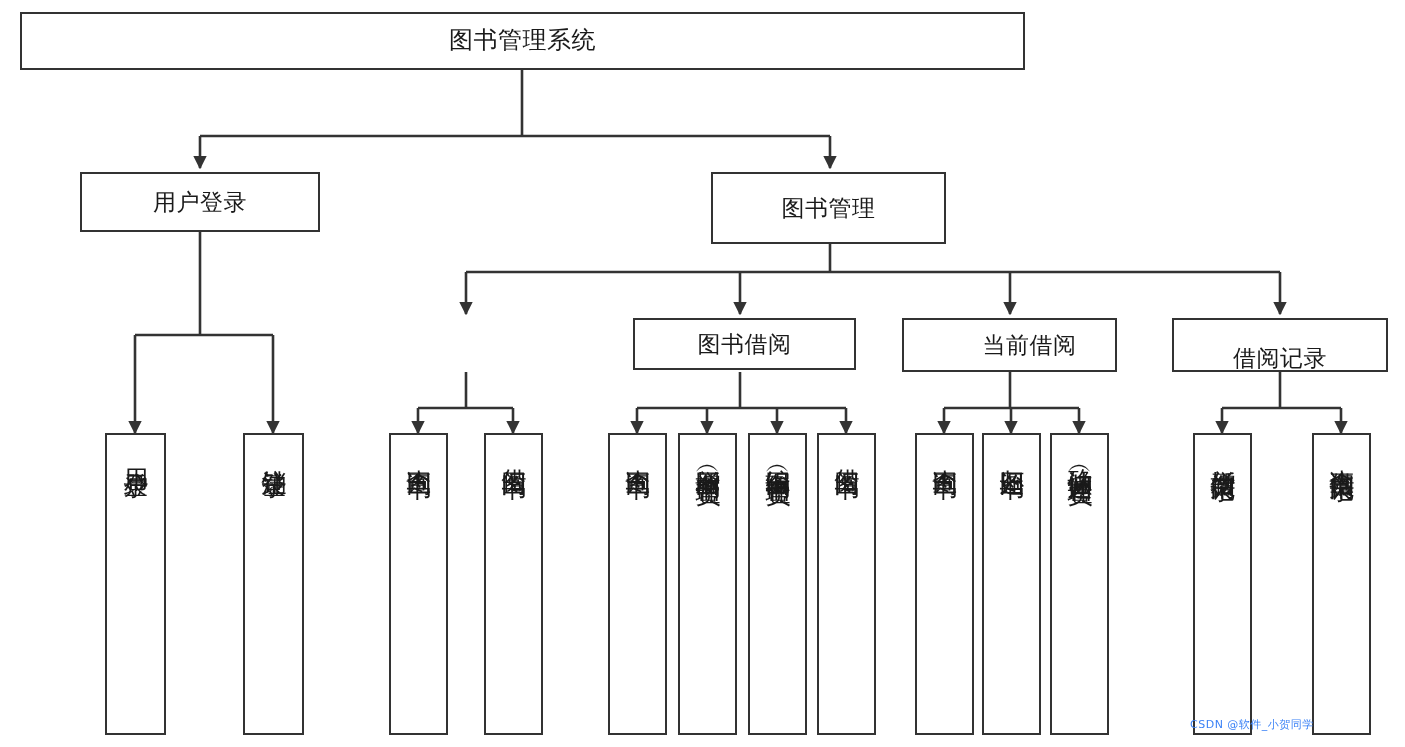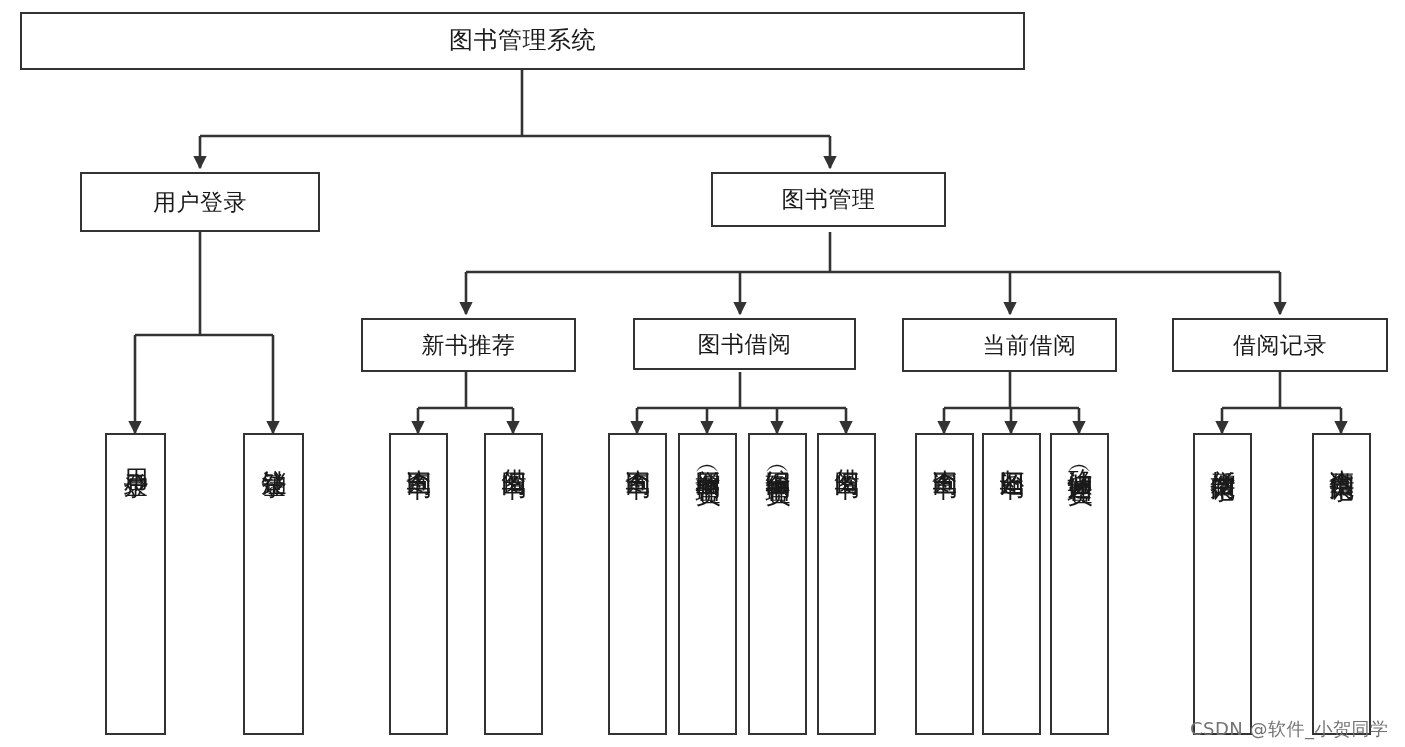--- a/index.html
+++ b/index.html
@@ -54,22 +54,22 @@
     font-size: 25px;
     line-height: 1.12;
     letter-spacing: 2px;
     white-space: nowrap;
   }
   #root-node .label {
     font-size: 24px;
   }
   .watermark {
     position: absolute;
-    font-size: 18px;
-    color: #737373;
+    font-size: 11px;
+    color: #3b82f6;
     letter-spacing: 0.5px;
     white-space: nowrap;
     user-select: none;
   }
 </style>
 </head>
 <body>
 
 <div id="canvas">
 
@@ -123,34 +123,31 @@
     </g>
   </svg>
 
   <div class="node horiz" id="root-node" style="left:20px; top:12px; width:1005px; height:58px;">
     <span class="label">图书管理系统</span>
   </div>
 
   <div class="node horiz" style="left:80px; top:172px; width:240px; height:60px;">
     <span class="label">用户登录</span>
   </div>
-  <div class="node horiz" style="left:711px; top:172px; width:235px; height:55px;">
+  <div class="node horiz" style="left:711px; top:172px; width:235px; height:72px;">
     <span class="label">图书管理</span>
   </div>
 
-  <div class="node horiz" style="left:361px; top:318px; width:215px; height:54px;">
-    <span class="label">新书推荐</span>
-  </div>
   <div class="node horiz" style="left:633px; top:318px; width:223px; height:52px;">
     <span class="label">图书借阅</span>
   </div>
   <div class="node horiz" style="left:902px; top:318px; width:215px; height:54px;padding-left:40px;">
     <span class="label">当前借阅</span>
   </div>
-  <div class="node horiz" style="left:1172px; top:318px; width:216px; height:54px;">
+  <div class="node horiz" style="left:1172px; top:318px; width:216px; height:54px;align-items:flex-end;">
     <span class="label">借阅记录</span>
   </div>
 
   <div class="node vert" style="left:105px; top:433px; width:61px; height:302px;">
     <span class="label">用户登录</span>
   </div>
   <div class="node vert" style="left:243px; top:433px; width:61px; height:302px;">
     <span class="label">注销登录</span>
   </div>
 

